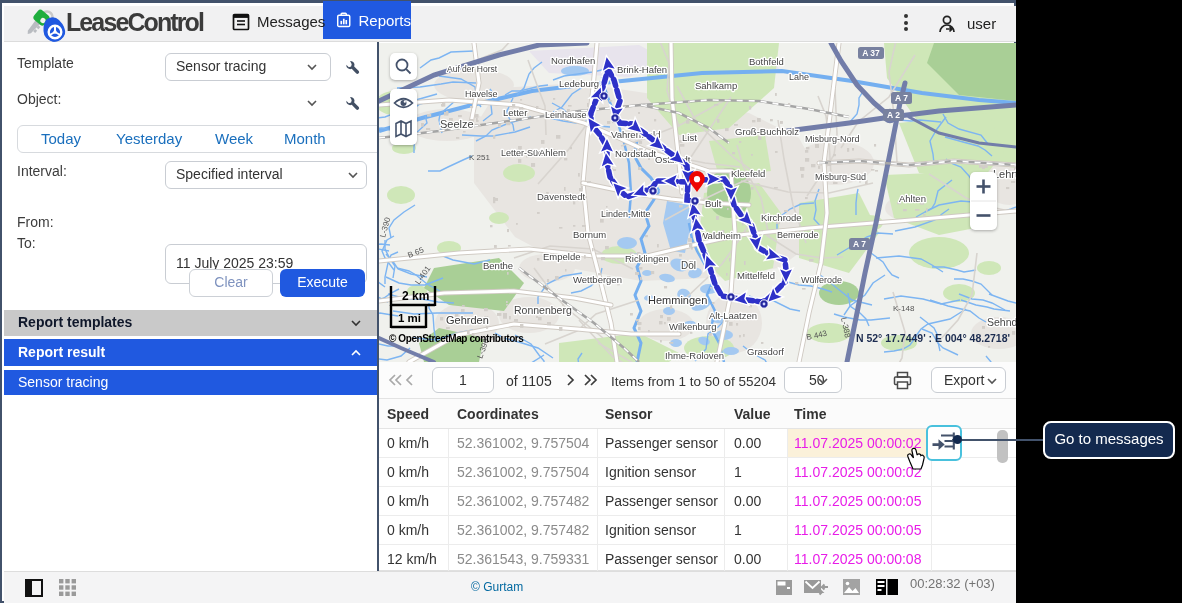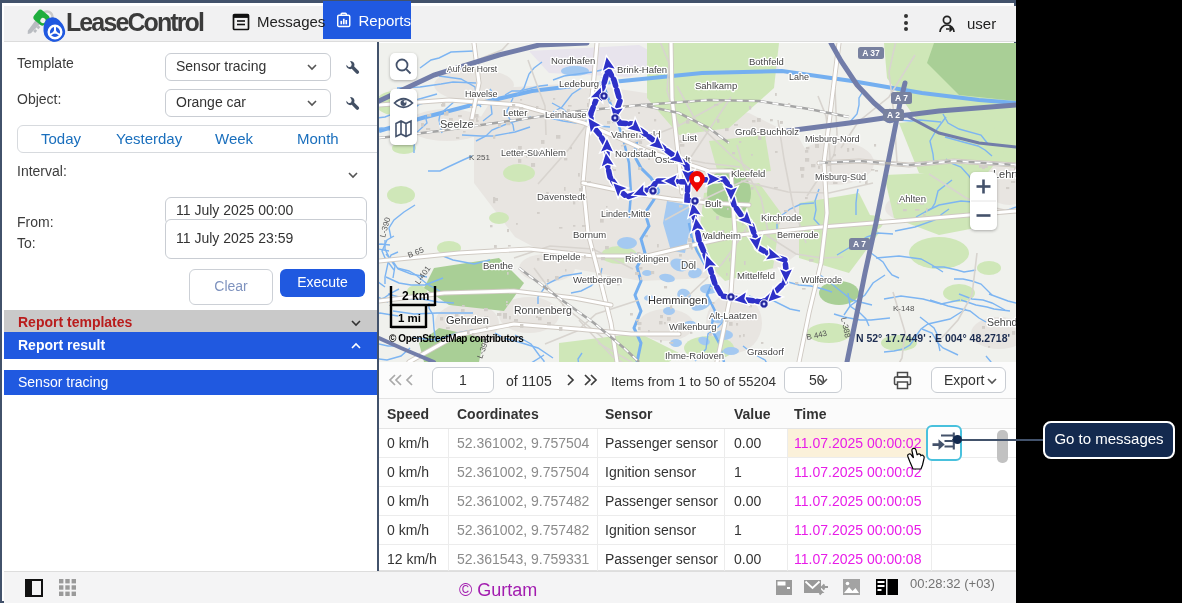--- a/index.html
+++ b/index.html
@@ -26,30 +26,30 @@
 .side { position:absolute; left:2px; top:39px; width:373px; height:529px; background:#fff; }
 .lbl { position:absolute; font-size:14px; color:#3c3c3c; }
 .field { position:absolute; border:1px solid #c9cdd3; border-radius:6px; background:#fff;
   font-size:14px; color:#333; display:flex; align-items:center; padding-left:10px; padding-bottom:2px; }
 .chev { position:absolute; width:10px; height:10px; }
 .wrench { position:absolute; width:17px; height:17px; }
 .quick { position:absolute; left:13px; top:122px; width:412px; height:28px;
   border:1px solid #d7dade; border-radius:6px; display:flex; align-items:center;
   font-size:15px; color:#1a6fbd; }
 .quick span { top:4px; }
-.btn-clear { position:absolute; left:185px; top:266px; width:84px; height:36px;
+.btn-clear { position:absolute; left:185px; top:266px; width:84px; height:28px;
   border:1px solid #ccd0d6; border-radius:6px; color:#7f93bf; font-size:14px;
   display:flex; align-items:center; justify-content:center; background:#fff; padding-bottom:3px;}
 .btn-exec { position:absolute; left:276px; top:266px; width:85px; height:28px;
   border-radius:6px; background:#2059e0; color:#fff; font-size:14px;
   display:flex; align-items:center; justify-content:center; padding-bottom:3px; }
 .sec { position:absolute; left:0; width:373px; height:28px; display:flex;
   align-items:center; padding-left:14px; font-size:14px; padding-bottom:2px; }
-.sec-gray { top:268px; background:#c9c9c9; color:#b91c1c; font-weight:bold; height:26px;}
-.sec-blue { top:290px; background:#2059e0; color:#fff; font-weight:bold; height:27px;}
+.sec-gray { top:268px; background:#c9c9c9; color:#0f172a; font-weight:bold; height:26px;}
+.sec-blue { top:297px; background:#2059e0; color:#fff; font-weight:bold; height:27px;}
 .sec-item { top:326px; background:#2059e0; color:#fff; height:27px; border-top:2px solid #fff;}
 
 .mapwrap { position:absolute; left:377px; top:40px; width:637px; height:384px; overflow:hidden; }
 .mapctl { position:absolute; background:#fff; border-radius:5px;
   box-shadow:0 1px 3px rgba(0,0,0,.3); }
 
 .pager { position:absolute; left:377px; top:359px; width:637px; height:37px;
   background:#fcfcfc; border-bottom:1px solid #e3e3e3; font-size:14px; color:#333;}
 .pgtxt { position:absolute; top:11px;text-align:right; }
 .pbox { position:absolute; border:1px solid #c9cdd3; border-radius:6px; background:#fff; }
@@ -132,43 +132,42 @@
     <div class="field" style="left:161px;top:11px;width:166px;height:28px">Sensor tracing</div>
     <svg class="chev" style="left:303px;top:20px" viewBox="0 0 10 10">
         <path d="M1 3 l4 4 l4 -4" fill="none" stroke="#555" stroke-width="1.6"></path>
       </svg>
     <svg class="wrench" style="left:341px;top:18px;width:15px;height:15px" viewBox="0 0 17 17">
         <g transform="scale(-1,1) translate(-17,0)">
           <path d="M11.2 1.2 a4.4 4.4 0 0 0 -4.6 6.1 L1.4 12.5 a2 2 0 0 0 2.8 2.8 L9.4 10 a4.4 4.4 0 0 0 6.1-4.6 l-2.8 2.8 l-2.6-0.7 l-0.7-2.6 z" fill="#424f63"></path>
         </g>
       </svg>
     <div class="lbl" style="left:13px;top:49px">Object:</div>
-    <div class="field" style="left:161px;top:47px;width:166px;height:28px">Orange car</div>
     <svg class="chev" style="left:303px;top:56px" viewBox="0 0 10 10">
         <path d="M1 3 l4 4 l4 -4" fill="none" stroke="#555" stroke-width="1.6"></path>
       </svg>
     <svg class="wrench" style="left:341px;top:54px;width:15px;height:15px" viewBox="0 0 17 17">
         <g transform="scale(-1,1) translate(-17,0)">
           <path d="M11.2 1.2 a4.4 4.4 0 0 0 -4.6 6.1 L1.4 12.5 a2 2 0 0 0 2.8 2.8 L9.4 10 a4.4 4.4 0 0 0 6.1-4.6 l-2.8 2.8 l-2.6-0.7 l-0.7-2.6 z" fill="#424f63"></path>
         </g>
       </svg>
     <div class="quick" style="top:83px">
         <span style="position:absolute;left:23px">Today</span>
         <span style="position:absolute;left:98px">Yesterday</span>
         <span style="position:absolute;left:197px">Week</span>
-        <span style="position:absolute;left:279px">Month</span>
+        <span style="position:absolute;left:266px">Month</span>
       </div>
     <div class="lbl" style="left:13px;top:121px">Interval:</div>
+    <div class="field" style="left:161px;top:119px;width:202px;height:28px">Specified interval</div>
     <svg class="chev" style="left:344px;top:128px" viewBox="0 0 10 10">
         <path d="M1 3 l4 4 l4 -4" fill="none" stroke="#555" stroke-width="1.6"></path>
       </svg>
     <div class="lbl" style="left:13px;top:172px">From:</div>
-    <div class="field" style="left:161px;top:155px;width:202px;height:28px">11 July 2025 00:00</div>
     <div class="lbl" style="left:13px;top:193px">To:</div>
-    <div class="field" style="left:161px;top:177px;width:202px;height:40px">11 July 2025 23:59</div>
+    <div class="field" style="left:161px;top:202px;width:202px;height:40px">11 July 2025 23:59</div>
     <div class="btn-clear" style="top:227px">Clear</div>
     <div class="btn-exec" style="top:227px">Execute</div>
     <div class="sec sec-gray">Report templates
       <svg class="chev" style="left:347px;top:8px" viewBox="0 0 10 10">
           <path d="M1 3 l4 4 l4 -4" fill="none" stroke="#333" stroke-width="1.6"></path>
         </svg>
     </div>
     <div class="sec sec-blue">Report result
       <svg class="chev" style="left:347px;top:9px" viewBox="0 0 10 10">
           <path d="M1 7 l4 -4 l4 4" fill="none" stroke="#fff" stroke-width="1.6"></path>
@@ -931,21 +930,21 @@
           <rect x="6.3" y="0" width="4.4" height="4.4"></rect>
           <rect x="12.6" y="0" width="4.4" height="4.4"></rect>
           <rect x="0" y="6.3" width="4.4" height="4.4"></rect>
           <rect x="6.3" y="6.3" width="4.4" height="4.4"></rect>
           <rect x="12.6" y="6.3" width="4.4" height="4.4"></rect>
           <rect x="0" y="12.6" width="4.4" height="4.4"></rect>
           <rect x="6.3" y="12.6" width="4.4" height="4.4"></rect>
           <rect x="12.6" y="12.6" width="4.4" height="4.4"></rect>
         </g>
     </svg>
-    <div class="abs" style="left:455px;top:8px;font-size:18px;color:#a21caf">© Gurtam</div>
+    <div class="abs" style="left:467px;top:8px;font-size:12px;color:#0369a1">© Gurtam</div>
     <svg class="abs" style="left:772px;top:8px" width="16" height="15" viewBox="0 0 16 15">
       <rect x="0" y="0" width="16" height="15" fill="#9a9a9a"></rect>
         <rect x="1.5" y="1.5" width="8" height="4" fill="#fff"></rect>
         <rect x="11" y="7" width="3" height="2" fill="#fff"></rect>
     </svg>
     <svg class="abs" style="left:800px;top:8px" width="24" height="16" viewBox="0 0 24 16">
       <rect x="0" y="0" width="17" height="13" fill="#9a9a9a"></rect>
       <path d="M1.5 1.5 L8.5 8 L15.5 1.5" fill="none" stroke="#fff" stroke-width="1.8"></path>
       <path d="M12 12 h6 l-2.5 -2.5 m2.5 2.5 l-2.5 2.5" stroke="#9a9a9a" stroke-width="2" fill="none"></path>
       <path d="M24 7 h-6 l2.5 -2.5 m-2.5 2.5 l2.5 2.5" stroke="#9a9a9a" stroke-width="2" fill="none"></path>

